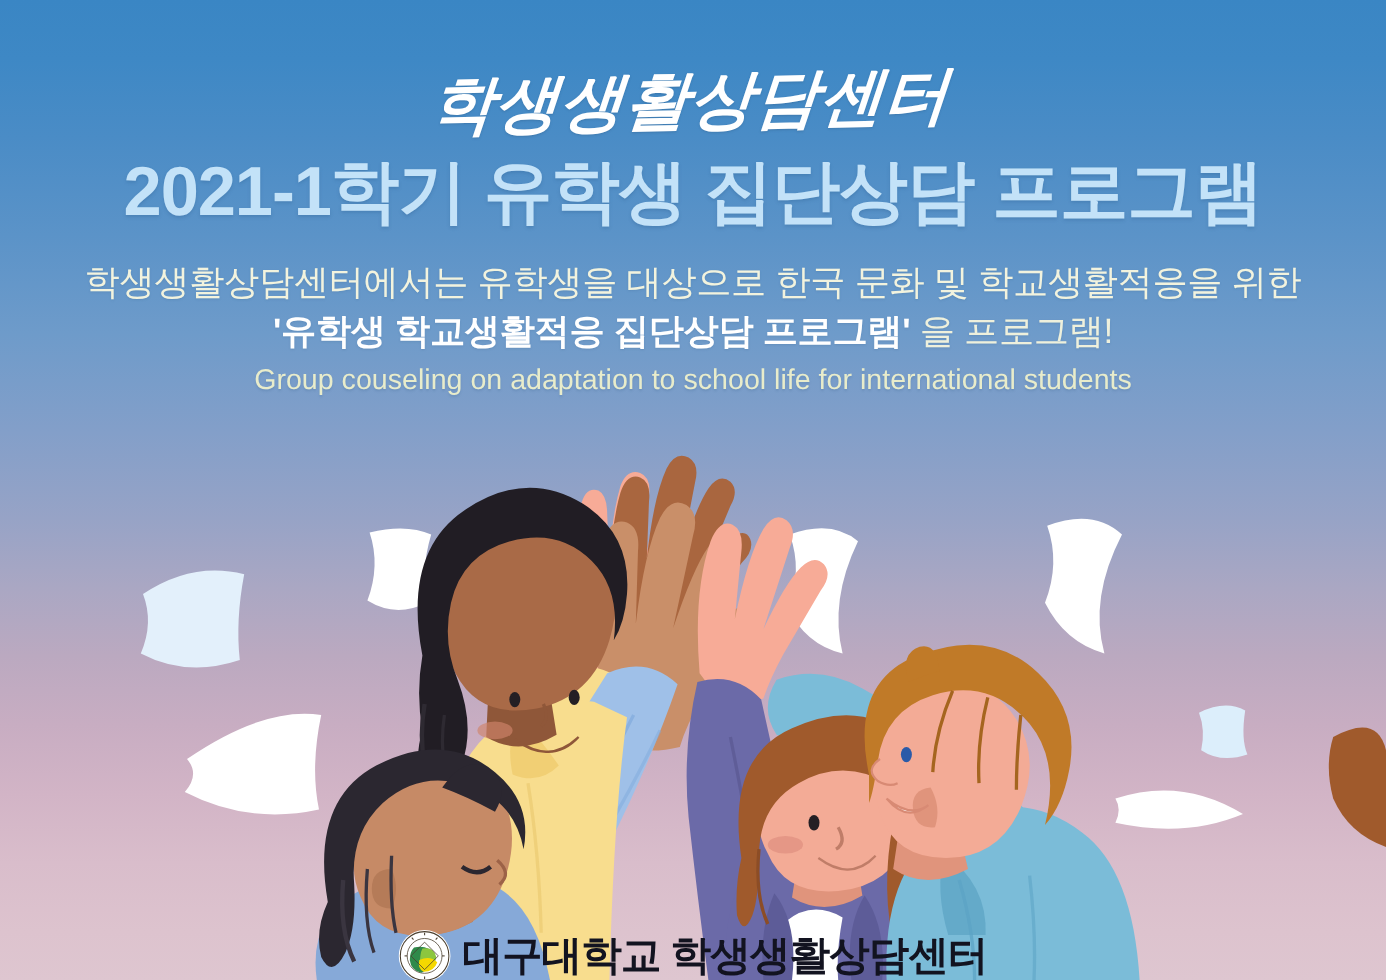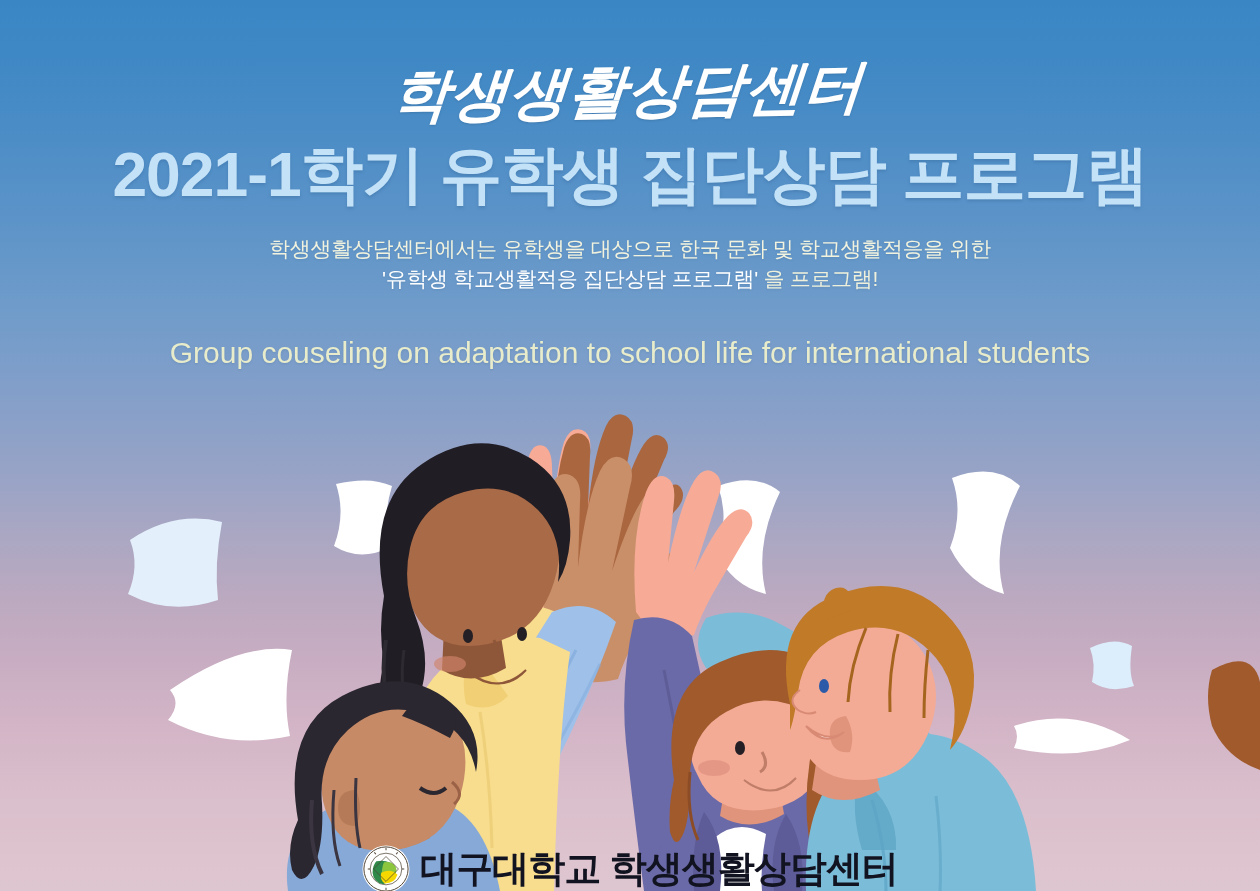--- a/index.html
+++ b/index.html
@@ -74,40 +74,39 @@
     text-shadow: 0 2px 3px rgba(45,95,145,0.30);
   }
 
   .body-lines {
     margin: 0;
     padding-top: 26px;
   }
 
   .body-line {
     margin: 0;
-    font-size: 21px;
+    font-size: 32px;
     line-height: 1.43;
     color: #f2f3de;
     letter-spacing: -0.3px;
     text-shadow: 0 1px 2px rgba(60,100,140,0.22);
   }
 
   .body-line.emphasis {
     font-weight: 700;
     color: #fbfcef;
   }
-  .emph-quote { font-weight: 400; color: #ffffff; }
+  .emph-quote { font-weight: 700; color: #ffffff; }
   .emph-tail  { font-weight: 400; color: #eef0dc; }
 
   .body-line.english {
-    font-size: 30px;
+    font-size: 26px;
     color: #e8eccb;
     letter-spacing: 0px;
     padding-top: 2px;
-    margin-top: 36px;
   }
 
   
   .footer {
     position: absolute;
     left: 0;
     bottom: -2px;
     width: 1260px;
     display: flex;
     align-items: center;

